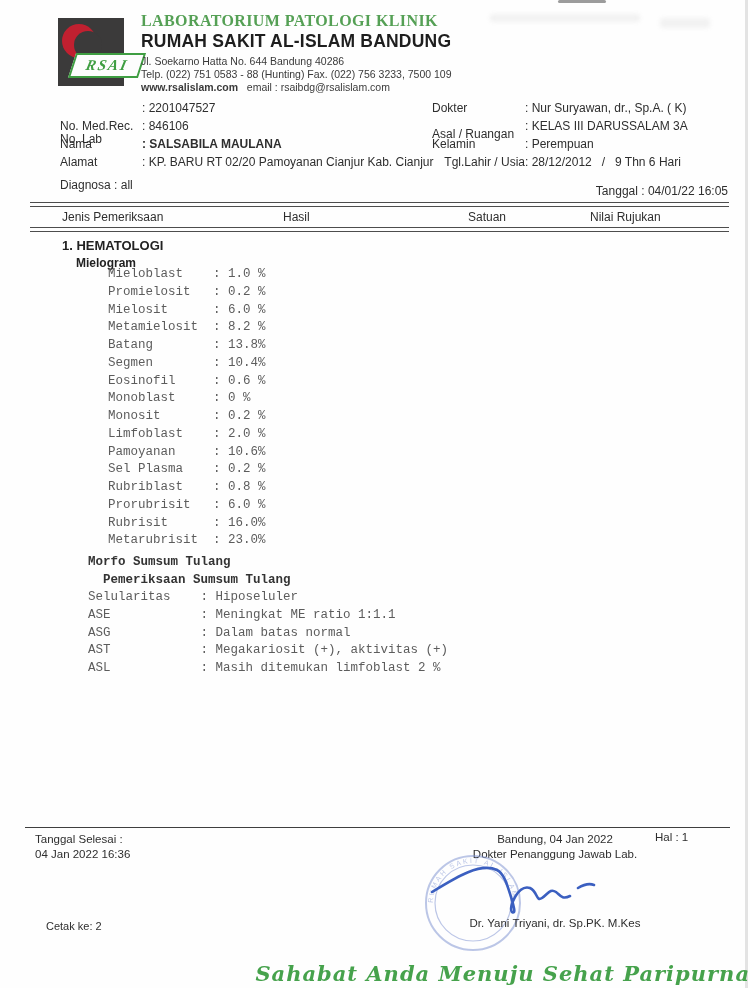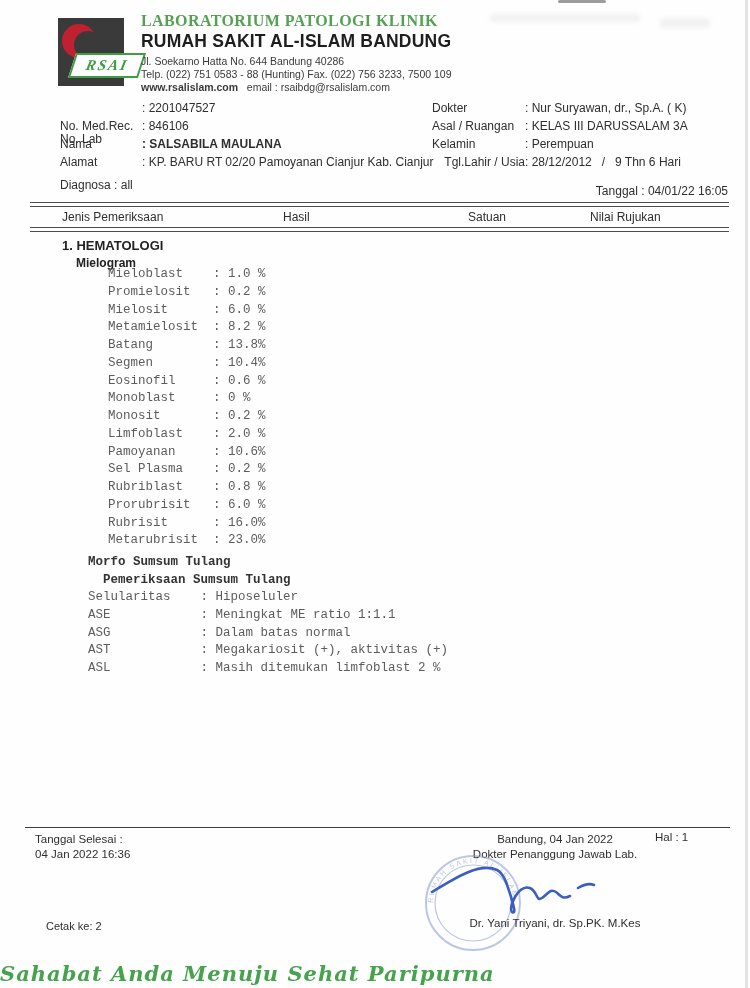--- a/index.html
+++ b/index.html
@@ -52,21 +52,21 @@
   .w15{width:15ch;}
   .mono-title{position:absolute;font-weight:bold;color:#333;font-size:12.5px;white-space:pre;}
   
   .f-small{position:absolute;font-size:11.5px;color:#2e2e2e;line-height:14.5px;}
   .f-center{text-align:center;}
   .hal{position:absolute;left:655px;top:831px;font-size:11.5px;color:#2e2e2e;}
   .cetak{position:absolute;left:46px;top:920px;font-size:11px;color:#2e2e2e;}
   .doctor-name{position:absolute;left:420px;top:917px;width:270px;text-align:center;font-size:11.5px;color:#2e2e2e;}
   .sig-wrap{position:absolute;left:400px;top:848px;width:230px;height:120px;}
   .motto{
-    position:absolute;left:0;top:961px;width:750px;text-align:left;
+    position:absolute;left:0;top:961px;width:750px;text-align:right;
     font-family:"DejaVu Serif","Liberation Serif",serif;font-style:italic;font-weight:bold;
     font-size:21px;color:#46a24c;letter-spacing:1px;
   }
 </style>
 </head>
 <body>
 
 <div class="page">
 
   <div class="edge-shadow-right"></div>
@@ -96,21 +96,21 @@
 
   <div class="pinfo">
     <div id="pleft">
         <div class="prow" style="left: 60px; top: 101px;"><span class="plabel" style="width: 82px; margin-top: 31px;">No. Lab</span><span>: 2201047527</span></div>
         <div class="prow" style="left: 60px; top: 119px;"><span class="plabel" style="width: 82px;">No. Med.Rec.</span><span>: 846106</span></div>
         <div class="prow" style="left: 60px; top: 137px;"><span class="plabel" style="width: 82px;">Nama</span><span class="bold">: SALSABILA MAULANA</span></div>
         <div class="prow" style="left: 60px; top: 155px;"><span class="plabel" style="width: 82px;">Alamat</span><span>: KP. BARU RT 02/20 Pamoyanan Cianjur Kab. Cianjur</span></div>
       </div>
     <div id="pright">
         <div class="prow" style="left: 432px; top: 101px;"><span class="plabel" style="width: 93px;">Dokter</span><span>: Nur Suryawan, dr., Sp.A. ( K)</span></div>
-        <div class="prow" style="left: 432px; top: 119px;"><span class="plabel" style="width: 93px;">Asal / Ruangan</span><span>: KELAS III DARUSSALAM 3A</span></div>
+        <div class="prow" style="left: 432px; top: 119px;"><span class="plabel" style="width: 93px; margin-top: 8px;">Asal / Ruangan</span><span>: KELAS III DARUSSALAM 3A</span></div>
         <div class="prow" style="left: 432px; top: 137px;"><span class="plabel" style="width: 93px;">Kelamin</span><span>: Perempuan</span></div>
         <div class="prow" style="left: 432px; top: 155px;"><span class="plabel" style="width: 93px; text-align: right;">Tgl.Lahir / Usia</span><span>: 28/12/2012   /   9 Thn 6 Hari</span></div>
       </div>
     <div class="prow" style="left:60px;top:178px;">
       <span>Diagnosa</span><span> : </span><span>all</span>
     </div>
     <div class="prow" style="top:184px;right:22px;left:auto;">
       <span>Tanggal</span><span> : </span><span>04/01/22 16:05</span>
     </div>
   </div>

